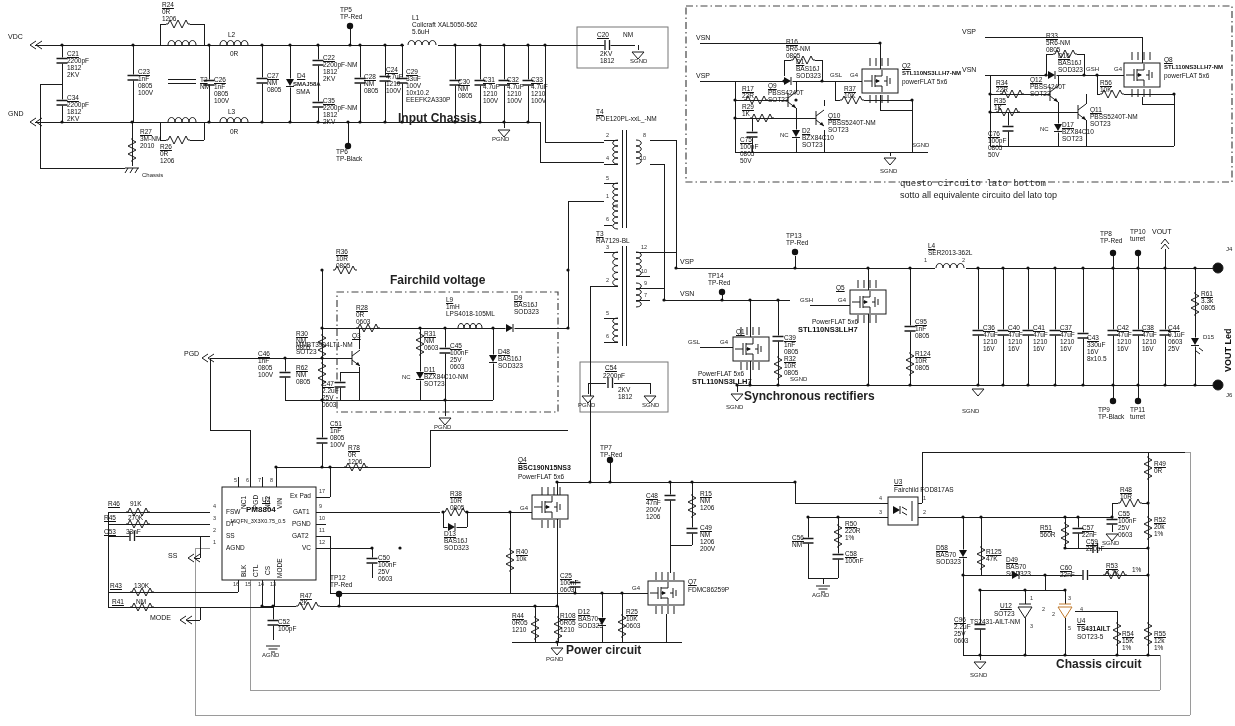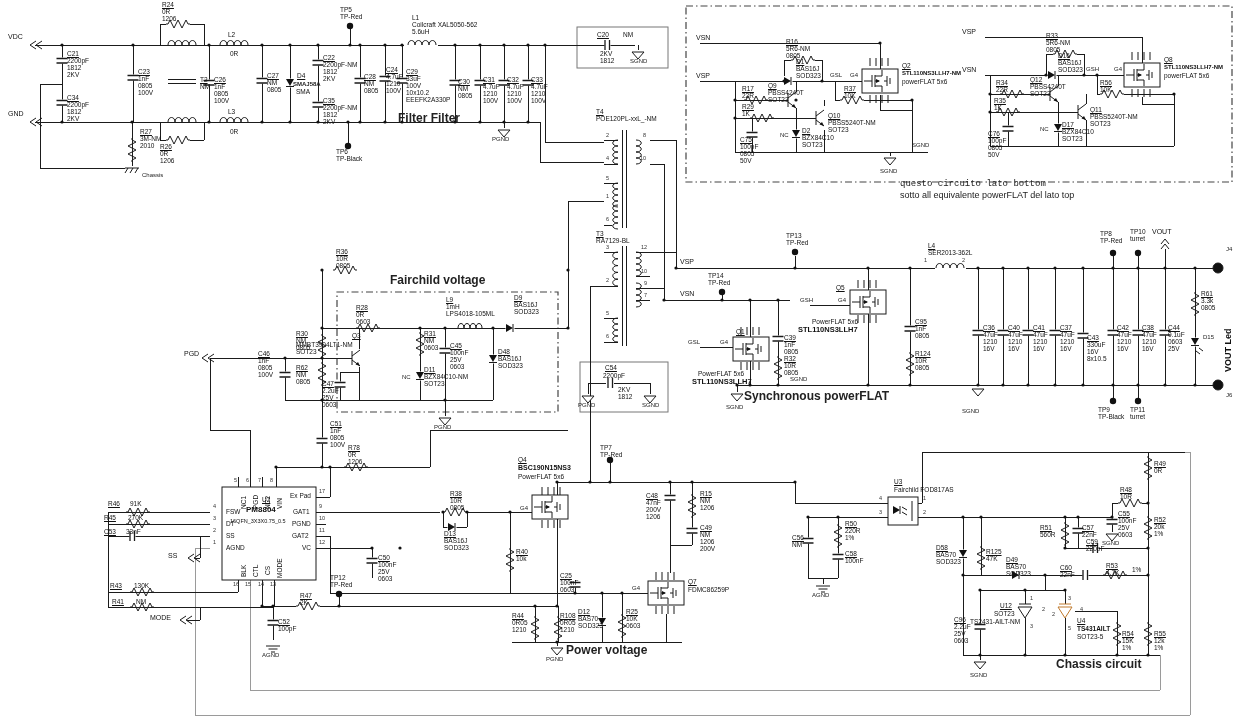--- a/index.html
+++ b/index.html
@@ -499,21 +499,21 @@
       <div class="lab" style="left: 364px; top: 73px;"><span class="u">C28</span><div>NM</div><div>0805</div></div>
       <div class="lab" style="left: 386px; top: 66px;"><span class="u">C24</span><div>4.7uF</div><div>1210</div><div>100V</div></div>
       <div class="lab" style="left: 406px; top: 68px;"><span class="u">C29</span><div>33uF</div><div>100V</div><div>10x10.2</div><div>EEEFK2A330P</div></div>
       <div class="lab" style="left: 340px; top: 6px;"><div>TP5</div><div>TP-Red</div></div>
       <div class="lab" style="left: 336px; top: 148px;"><div>TP6</div><div>TP-Black</div></div>
       <div class="lab" style="left: 412px; top: 14px;"><div>L1</div><div>Coilcraft XAL5050-562</div><div>5.6uH</div></div>
       <div class="lab" style="left: 458px; top: 78px;"><span class="u">C30</span><div>NM</div><div>0805</div></div>
       <div class="lab" style="left: 483px; top: 76px;"><span class="u">C31</span><div>4.7uF</div><div>1210</div><div>100V</div></div>
       <div class="lab" style="left: 507px; top: 76px;"><span class="u">C32</span><div>4.7uF</div><div>1210</div><div>100V</div></div>
       <div class="lab" style="left: 531px; top: 76px;"><span class="u">C33</span><div>4.7uF</div><div>1210</div><div>100V</div></div>
-      <div class="lab title" style="left: 398px; top: 112px;"><div>Filter Filter</div></div>
+      <div class="lab title" style="left: 398px; top: 112px;"><div>Input Chassis</div></div>
       <div class="lab sm" style="left: 492px; top: 136px;"><div>PGND</div></div>
       <div class="lab" style="left: 597px; top: 31px;"><span class="u">C20</span></div>
       <div class="lab" style="left: 623px; top: 31px;"><div>NM</div></div>
       <div class="lab" style="left: 600px; top: 50px;"><div>2KV</div><div>1812</div></div>
       <div class="lab sm" style="left: 630px; top: 58px;"><div>SGND</div></div>
       <div class="lab" style="left: 596px; top: 108px;"><span class="u">T4</span><div>POE120PL-xxL_-NM</div></div>
       <div class="lab pin" style="left: 606px; top: 133px;"><div>2</div></div>
       <div class="lab pin" style="left: 606px; top: 156px;"><div>4</div></div>
       <div class="lab pin" style="left: 606px; top: 176px;"><div>5</div></div>
       <div class="lab pin" style="left: 606px; top: 194px;"><div>1</div></div>
@@ -616,41 +616,41 @@
       <div class="lab" style="left: 560px; top: 612px;"><span class="u">R108</span><div>0R05</div><div>1210</div></div>
       <div class="lab sm" style="left: 546px; top: 656px;"><div>PGND</div></div>
       <div class="lab" style="left: 578px; top: 608px;"><span class="u">D12</span><div>BAS70</div><div>SOD323</div></div>
       <div class="lab" style="left: 626px; top: 608px;"><span class="u">R25</span><div>10K</div><div>0603</div></div>
       <div class="lab sm" style="left: 632px; top: 585px;"><div>G4</div></div>
       <div class="lab" style="left: 688px; top: 578px;"><span class="u">Q7</span></div>
       <div class="lab" style="left: 688px; top: 586px;"><div>FDMC86259P</div></div>
       <div class="lab" style="left: 646px; top: 492px;"><span class="u">C48</span><div>47nF</div><div>200V</div><div>1206</div></div>
       <div class="lab" style="left: 700px; top: 490px;"><span class="u">R15</span><div>NM</div><div>1206</div></div>
       <div class="lab" style="left: 700px; top: 524px;"><span class="u">C49</span><div>NM</div><div>1206</div><div>200V</div></div>
-      <div class="lab title" style="left: 566px; top: 644px;"><div>Power voltage</div></div>
+      <div class="lab title" style="left: 566px; top: 644px;"><div>Power circuit</div></div>
       <div class="lab" style="left: 786px; top: 232px;"><div>TP13</div><div>TP-Red</div></div>
       <div class="lab net" style="left: 680px; top: 258px;"><div>VSP</div></div>
       <div class="lab net" style="left: 680px; top: 290px;"><div>VSN</div></div>
       <div class="lab" style="left: 708px; top: 272px;"><div>TP14</div><div>TP-Red</div></div>
       <div class="lab sm" style="left: 688px; top: 339px;"><div>GSL</div></div>
       <div class="lab sm" style="left: 720px; top: 339px;"><div>G4</div></div>
       <div class="lab" style="left: 736px; top: 328px;"><span class="u">Q1</span></div>
       <div class="lab" style="left: 698px; top: 370px;"><div>PowerFLAT 5x6</div></div>
       <div class="lab b" style="left: 692px; top: 378px; font-size: 7.5px;"><div>STL110NS3LLH7</div></div>
       <div class="lab" style="left: 784px; top: 334px;"><span class="u">C39</span><div>1nF</div><div>0805</div></div>
       <div class="lab" style="left: 784px; top: 355px;"><span class="u">R32</span><div>10R</div><div>0805</div></div>
       <div class="lab sm" style="left: 790px; top: 376px;"><div>SGND</div></div>
       <div class="lab" style="left: 836px; top: 284px;"><span class="u">Q5</span></div>
       <div class="lab sm" style="left: 800px; top: 297px;"><div>GSH</div></div>
       <div class="lab sm" style="left: 838px; top: 297px;"><div>G4</div></div>
       <div class="lab" style="left: 812px; top: 318px;"><div>PowerFLAT 5x6</div></div>
       <div class="lab b" style="left: 798px; top: 326px; font-size: 7.5px;"><div>STL110NS3LLH7</div></div>
       <div class="lab" style="left: 915px; top: 318px;"><span class="u">C95</span><div>1nF</div><div>0805</div></div>
       <div class="lab" style="left: 915px; top: 350px;"><span class="u">R124</span><div>10R</div><div>0805</div></div>
-      <div class="lab title" style="left: 744px; top: 390px;"><div>Synchronous powerFLAT</div></div>
+      <div class="lab title" style="left: 744px; top: 390px;"><div>Synchronous rectifiers</div></div>
       <div class="lab sm" style="left: 726px; top: 404px;"><div>SGND</div></div>
       <div class="lab" style="left: 928px; top: 242px;"><span class="u">L4</span><div>SER2013-362L</div></div>
       <div class="lab pin" style="left: 924px; top: 258px;"><div>1</div></div>
       <div class="lab pin" style="left: 962px; top: 258px;"><div>2</div></div>
       <div class="lab" style="left: 983px; top: 324px;"><span class="u">C36</span><div>47uF</div><div>1210</div><div>16V</div></div>
       <div class="lab" style="left: 1008px; top: 324px;"><span class="u">C40</span><div>47uF</div><div>1210</div><div>16V</div></div>
       <div class="lab" style="left: 1033px; top: 324px;"><span class="u">C41</span><div>47uF</div><div>1210</div><div>16V</div></div>
       <div class="lab" style="left: 1060px; top: 324px;"><span class="u">C37</span><div>47uF</div><div>1210</div><div>16V</div></div>
       <div class="lab" style="left: 1087px; top: 334px;"><span class="u">C43</span><div>330uF</div><div>16V</div><div>8x10.5</div></div>
       <div class="lab" style="left: 1117px; top: 324px;"><span class="u">C42</span><div>47uF</div><div>1210</div><div>16V</div></div>
@@ -702,21 +702,21 @@
       <div class="lab" style="left: 1164px; top: 72px;"><div>powerFLAT 5x6</div></div>
       <div class="lab" style="left: 996px; top: 79px;"><span class="u">R34</span><div>22R</div></div>
       <div class="lab" style="left: 1030px; top: 76px;"><span class="u">Q12</span><div>PBSS4240T</div><div>SOT23</div></div>
       <div class="lab" style="left: 1100px; top: 79px;"><span class="u">R56</span><div>10K</div></div>
       <div class="lab" style="left: 994px; top: 97px;"><span class="u">R35</span><div>1K</div></div>
       <div class="lab" style="left: 1090px; top: 106px;"><span class="u">Q11</span><div>PBSS5240T-NM</div><div>SOT23</div></div>
       <div class="lab" style="left: 1062px; top: 121px;"><span class="u">D17</span><div>BZX84C10</div><div>SOT23</div></div>
       <div class="lab sm" style="left: 1040px; top: 126px;"><div>NC</div></div>
       <div class="lab" style="left: 988px; top: 130px;"><span class="u">C76</span><div>100pF</div><div>0805</div><div>50V</div></div>
       <div class="lab note" style="left: 900px; top: 180px; font-family: Liberation Mono, monospace;"><div>questo circuito lato bottom</div></div>
-      <div class="lab note" style="left: 900px; top: 191px;"><div>sotto all equivalente powerFLAT del lato top</div></div>
+      <div class="lab note" style="left: 900px; top: 191px;"><div>sotto all equivalente circuito del lato top</div></div>
       <div class="lab" style="left: 894px; top: 478px;"><span class="u">U3</span></div>
       <div class="lab" style="left: 894px; top: 486px;"><div>Fairchild FOD817AS</div></div>
       <div class="lab pin" style="left: 879px; top: 496px;"><div>4</div></div>
       <div class="lab pin" style="left: 879px; top: 510px;"><div>3</div></div>
       <div class="lab pin" style="left: 923px; top: 496px;"><div>1</div></div>
       <div class="lab pin" style="left: 923px; top: 510px;"><div>2</div></div>
       <div class="lab" style="left: 792px; top: 534px;"><span class="u">C56</span><div>NM</div></div>
       <div class="lab" style="left: 845px; top: 520px;"><span class="u">R50</span><div>220R</div><div>1%</div></div>
       <div class="lab" style="left: 845px; top: 550px;"><span class="u">C58</span><div>100nF</div></div>
       <div class="lab sm" style="left: 812px; top: 592px;"><div>AGND</div></div>

